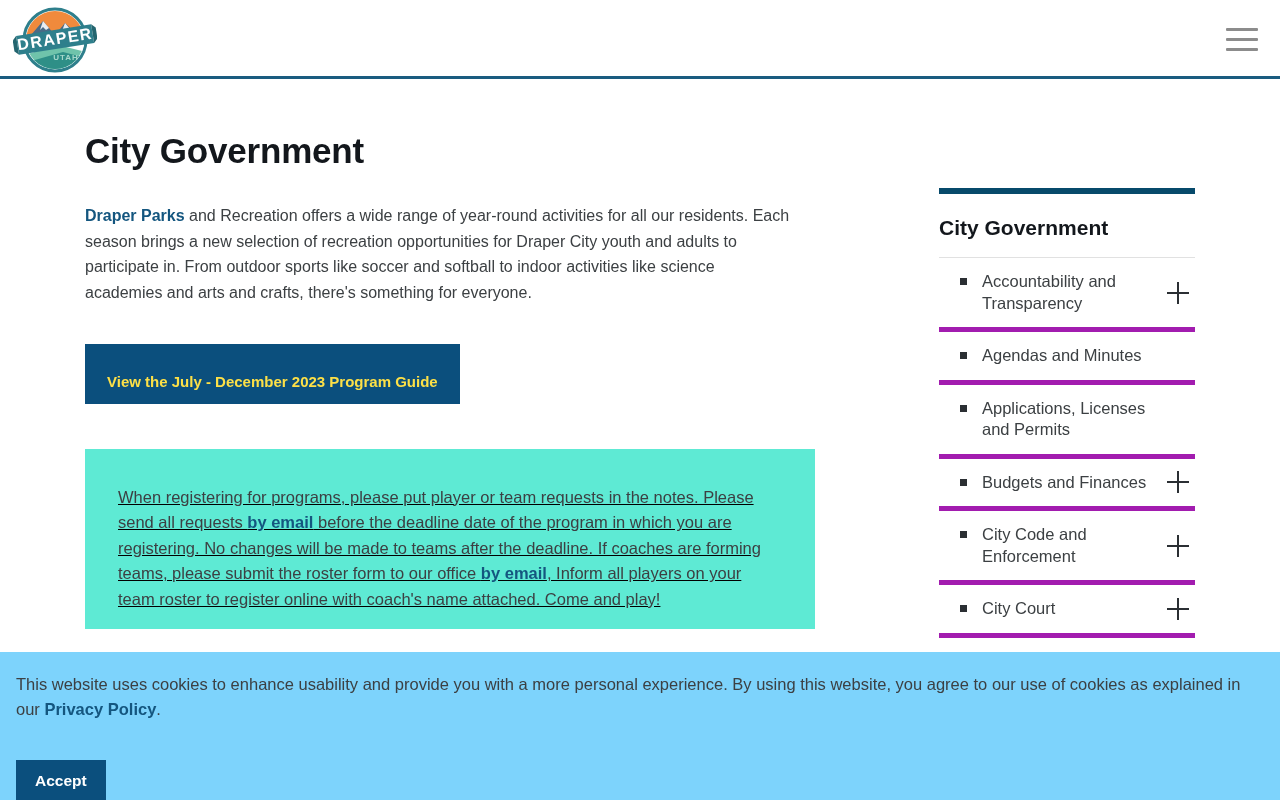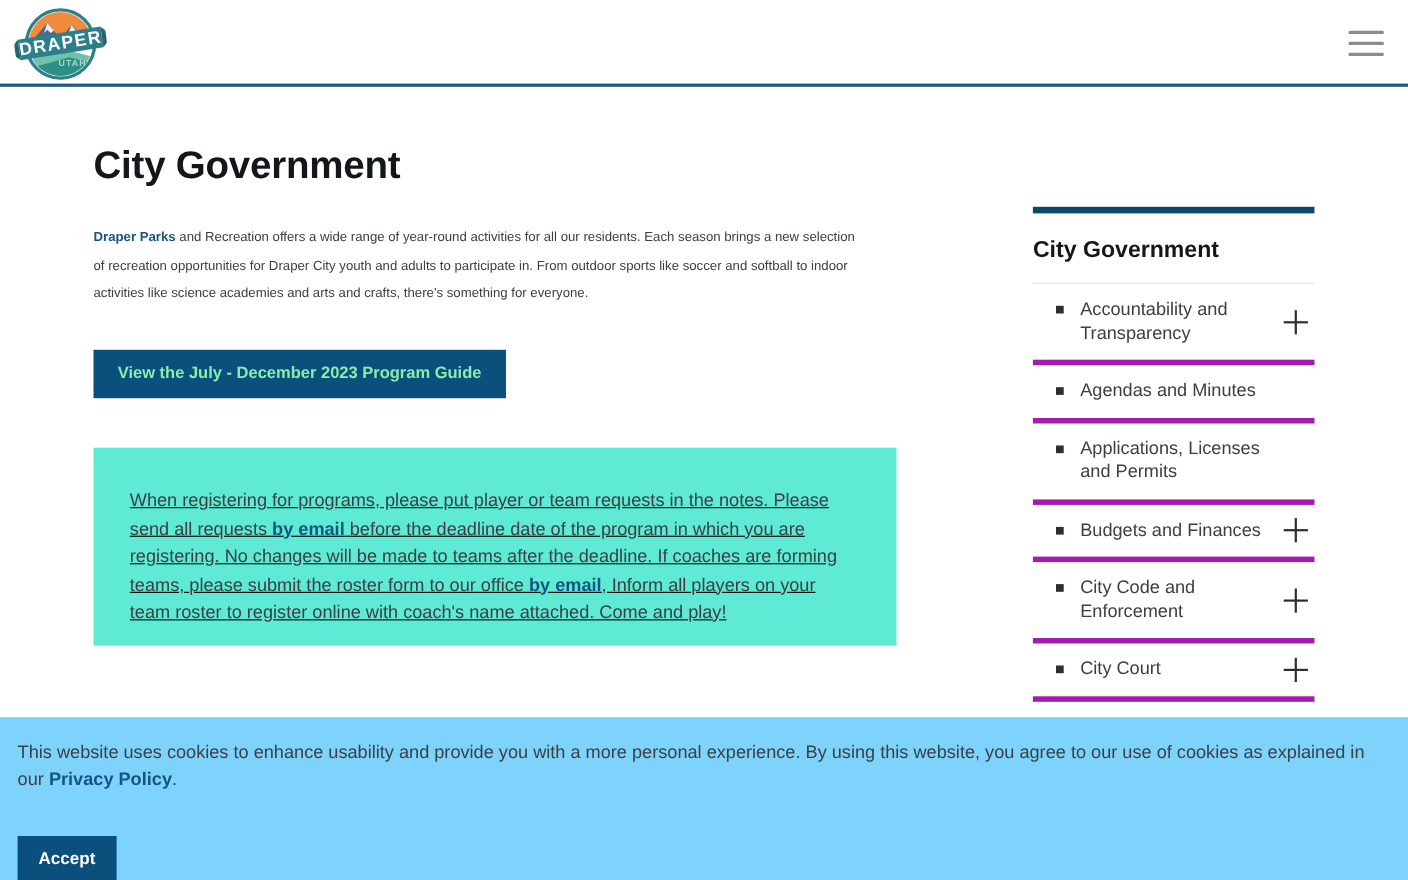--- a/index.html
+++ b/index.html
@@ -82,38 +82,38 @@
     margin: 0 0 32px 0;
     font-size: 35px;
     line-height: 1.15;
     font-weight: 700;
     color: #13171c;
     letter-spacing: -0.2px;
   }
 
   .intro-para {
     margin: 0;
-    font-size: 12px;
+    font-size: 16px;
     line-height: 25.6px;
     color: #3c4043;
     width: 705px;
   }
   .intro-para a,
   .link {
     color: #14567f;
     text-decoration: none;
     font-weight: 700;
   }
 
   .cta-btn {
     display: inline-block;
     margin-top: 38px;
-    padding: 14px 22px 15px 22px;
+    padding: 30px 22px 15px 22px;
     background: #0b4f7d;
-    color: #86efac;
+    color: #fde047;
     font-size: 15px;
     font-weight: 700;
     line-height: 1;
     border: none;
     text-decoration: none;
     cursor: pointer;
     font-family: inherit;
   }
 
   .notice-box {

